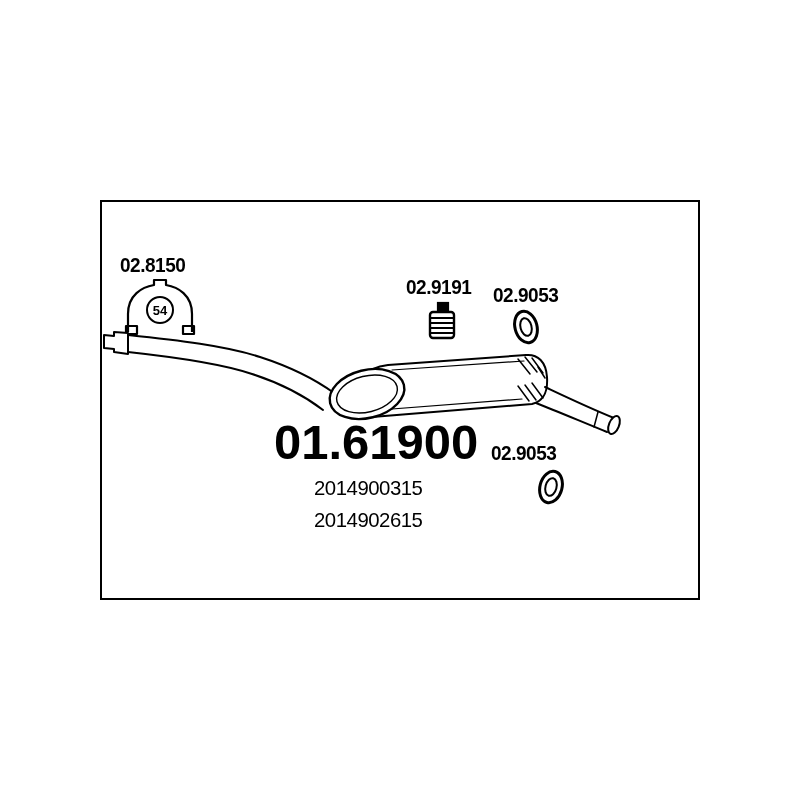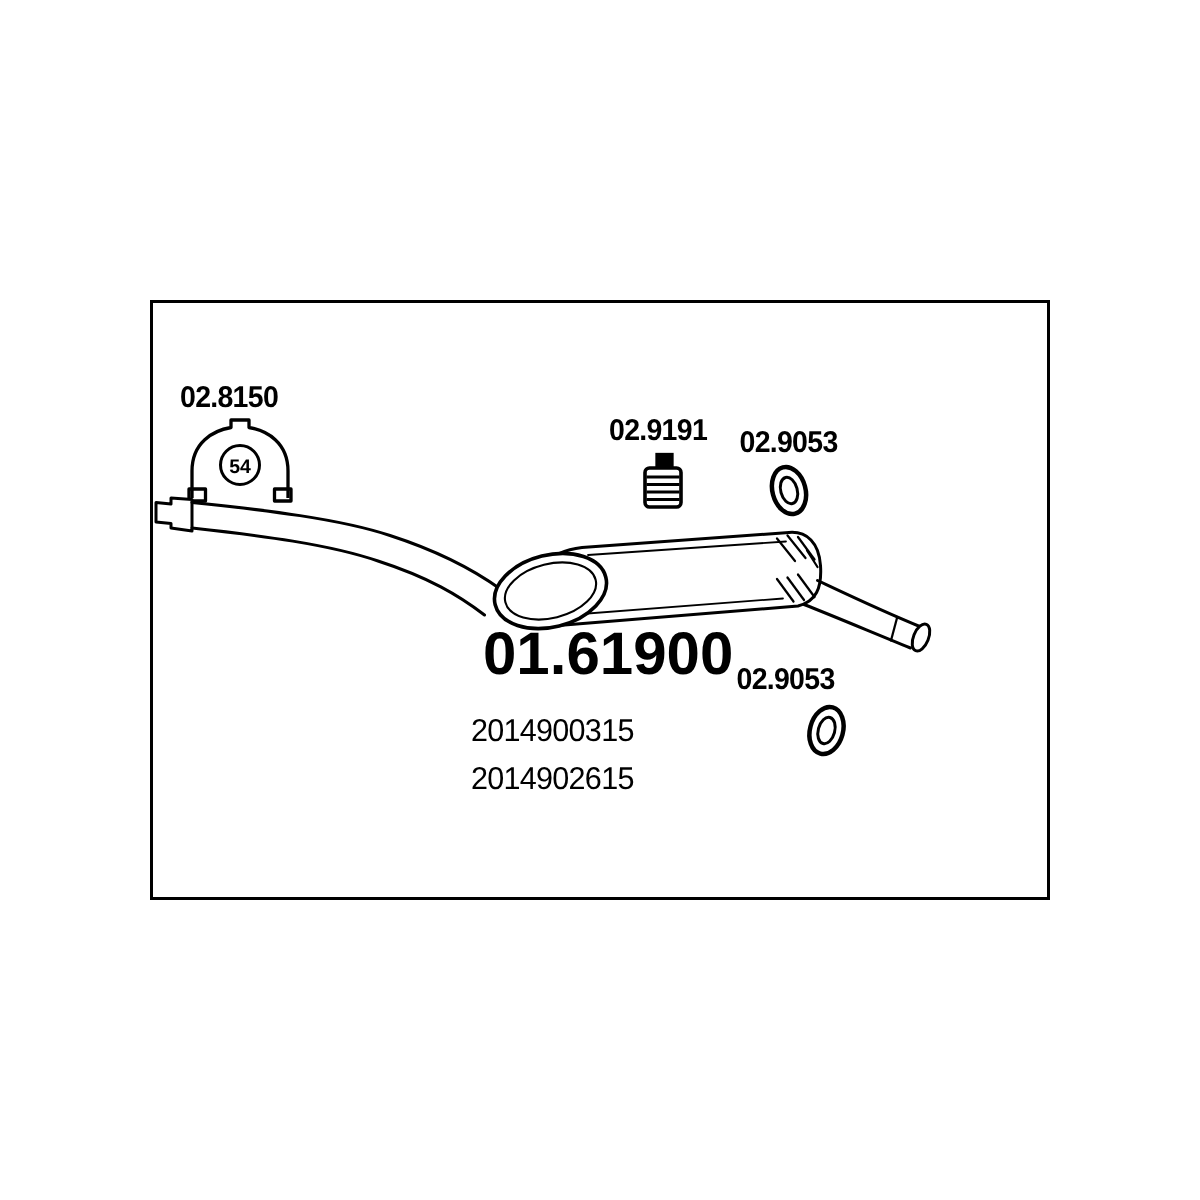--- a/index.html
+++ b/index.html
@@ -43,26 +43,25 @@
     transform-origin: left top;
   }
   .lbl-clamp   { left: 18px;  top: 52px;  }
   .lbl-mount   { left: 304px; top: 74px;  }
   .lbl-ringtop { left: 391px; top: 82px;  }
   .lbl-ringbot { left: 389px; top: 240px; }
   .main-number {
     position: absolute;
     left: 172px;
     top: 212px;
-    font-size: 40px;
+    font-size: 49px;
     font-weight: bold;
     letter-spacing: 0px;
     color: #000;
     white-space: nowrap;
-    margin-left: 48px;
   }
   .oe {
     position: absolute;
     font-size: 21px;
     font-weight: 400;
     color: #000;
     letter-spacing: -0.5px;
     white-space: nowrap;
     transform: scaleX(0.97);
     transform-origin: left top;

